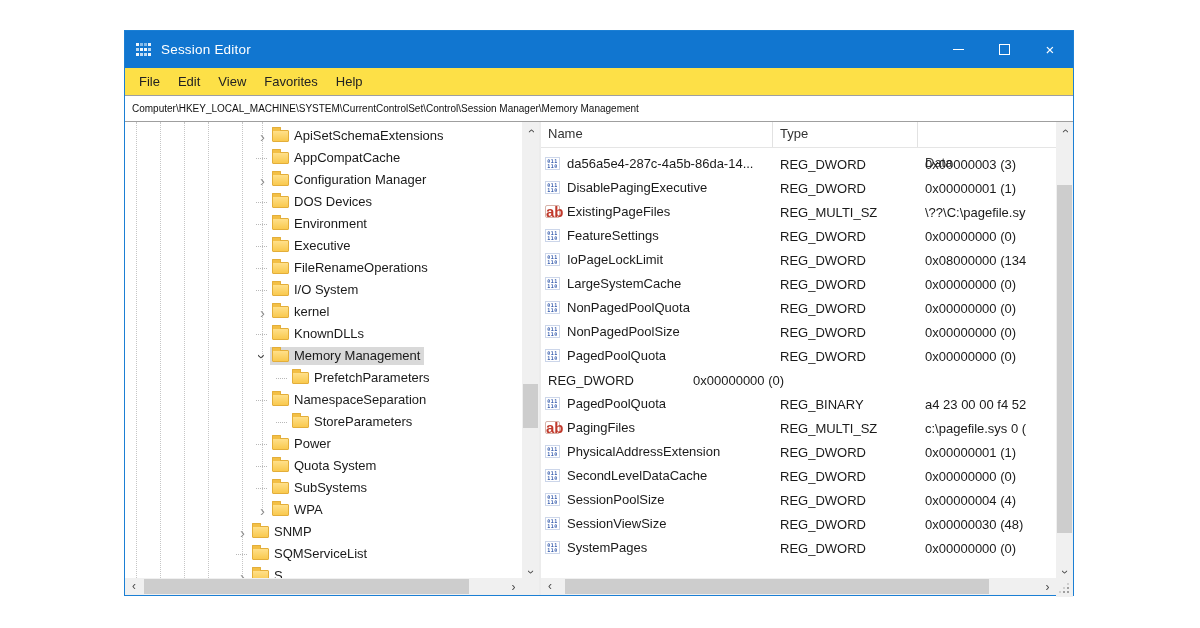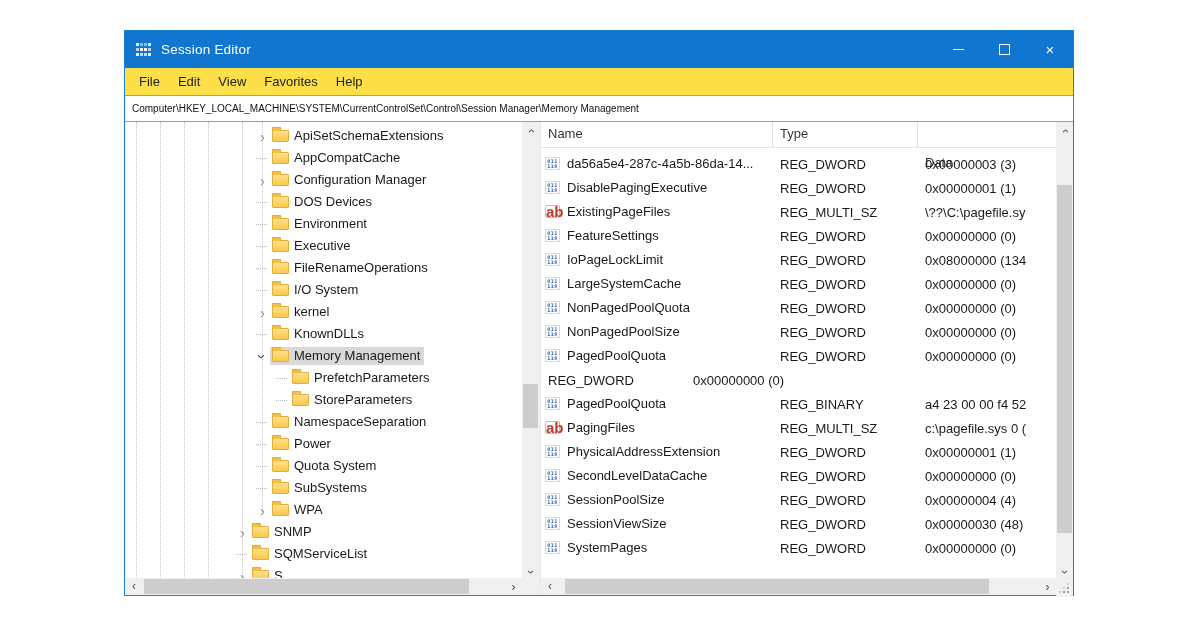--- a/index.html
+++ b/index.html
@@ -224,32 +224,32 @@
                     <span class="tlabel">Memory Management</span>
                   </span>
                 </div>
                 <div class="tree-row lvl2">
                   <span class="twisty dots"></span>
                   <span class="node">
                     <span class="folder"></span>
                     <span class="tlabel">PrefetchParameters</span>
                   </span>
                 </div>
+                <div class="tree-row lvl1">
+                  <span class="twisty dots"></span>
+                  <span class="node">
+                    <span class="folder"></span>
+                    <span class="tlabel">NamespaceSeparation</span>
+                  </span>
+                </div>
                 <div class="tree-row lvl2">
                   <span class="twisty dots"></span>
                   <span class="node">
                     <span class="folder"></span>
                     <span class="tlabel">StoreParameters</span>
-                  </span>
-                </div>
-                <div class="tree-row lvl1">
-                  <span class="twisty dots"></span>
-                  <span class="node">
-                    <span class="folder"></span>
-                    <span class="tlabel">NamespaceSeparation</span>
                   </span>
                 </div>
                 <div class="tree-row lvl1">
                   <span class="twisty dots"></span>
                   <span class="node">
                     <span class="folder"></span>
                     <span class="tlabel">Power</span>
                   </span>
                 </div>
                 <div class="tree-row lvl1">

